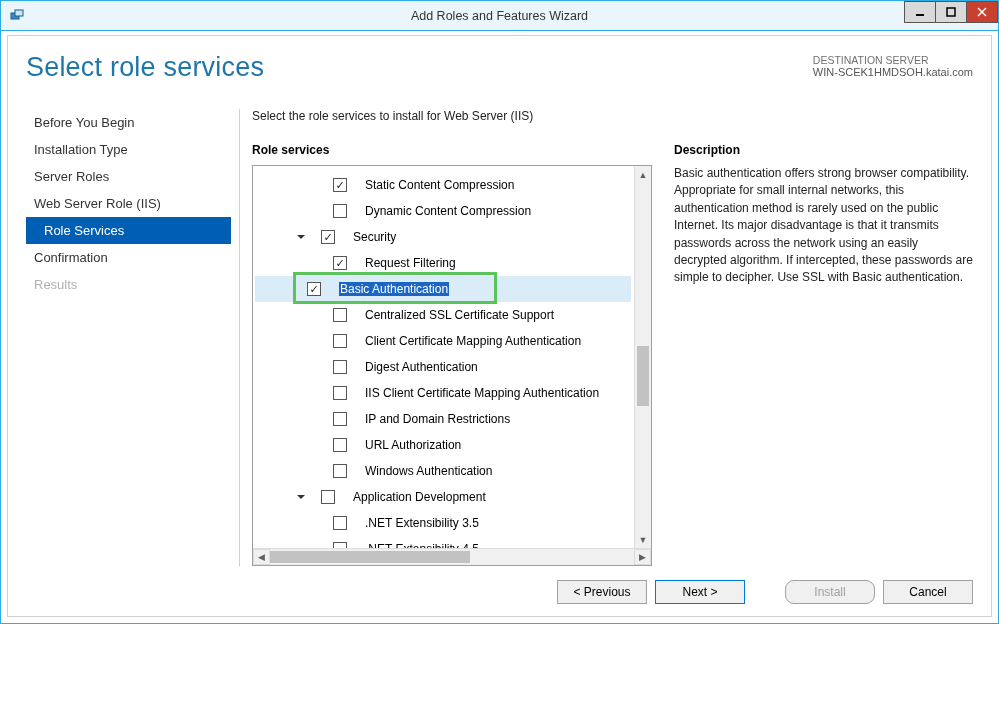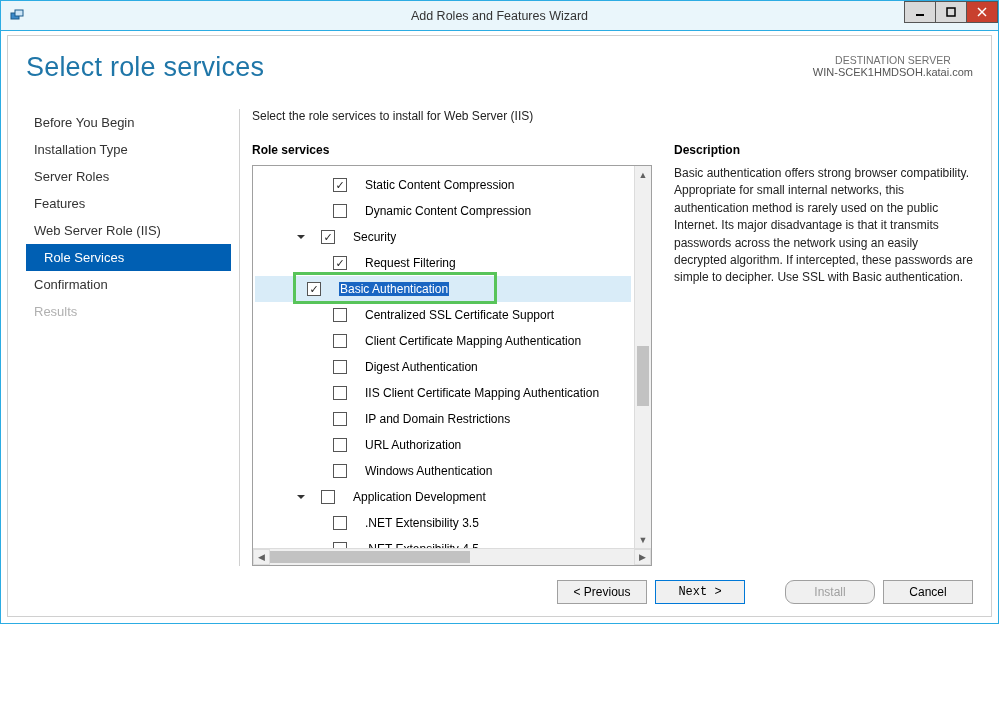--- a/index.html
+++ b/index.html
@@ -73,21 +73,21 @@
     margin-bottom: 26px;
   }
   .page-title {
     font-size: 27px;
     font-weight: 300;
     color: #1f76a8;
     letter-spacing: 0.2px;
     margin-top: 2px;
   }
   .dest-server {
-    text-align: center;
+    text-align: left;
     font-size: 11px;
     color: #555;
     margin-top: 4px;
   }
   .dest-label { font-size: 10.5px; color: #707070; }
   .main-row {
     flex: 1;
     display: flex;
     gap: 0;
     overflow: hidden;
@@ -255,21 +255,21 @@
     gap: 8px;
     margin-top: 14px;
   }
   .btn-w {
     width: 90px; height: 24px;
     border: 1px solid #a0a0a0;
     background: #f0f0f0;
     font-size: 12px;
     display: flex; align-items: center; justify-content: center;
   }
-  .btn-w.default { border: 1px solid #0078d7; font-family: Liberation Mono, monospace; }
+  .btn-w.default { border: 1px solid #0078d7; }
   .btn-w.disabled { color: #a0a0a0; border-radius: 9px; }
 </style>
 </head>
 <body>
 
 <div class="window">
   <div class="titlebar">
     <span class="titlebar-icon">
       <svg width="16" height="16" viewBox="0 0 16 16">
           <rect x="2" y="5" width="8" height="6" fill="#3a89c9" stroke="#1a5a8a"></rect>
@@ -304,21 +304,20 @@
         <div class="dest-label">DESTINATION SERVER</div>
         <div>WIN-SCEK1HMDSOH.katai.com</div>
       </div>
     </div>
 
     <div class="main-row">
       <div class="nav" id="nav">
           <div class="nav-item">Before You Begin</div>
           <div class="nav-item">Installation Type</div>
           <div class="nav-item">Server Roles</div>
-          <div class="nav-item">Features</div>
           <div class="nav-item">Web Server Role (IIS)</div>
           <div class="nav-item selected">Role Services</div>
           <div class="nav-item">Confirmation</div>
           <div class="nav-item disabled">Results</div>
         </div>
       <div class="divider-v"></div>
       <div class="main-panel">
         <div class="instruction">Select the role services to install for Web Server (IIS)</div>
         <div class="panels">
           <div class="role-services-panel">

